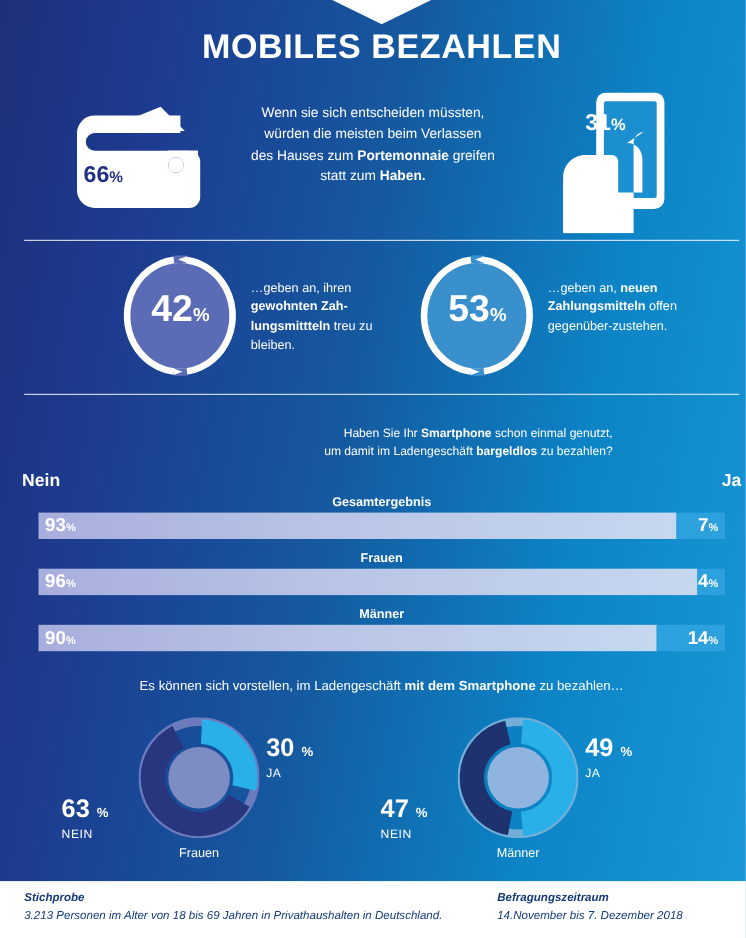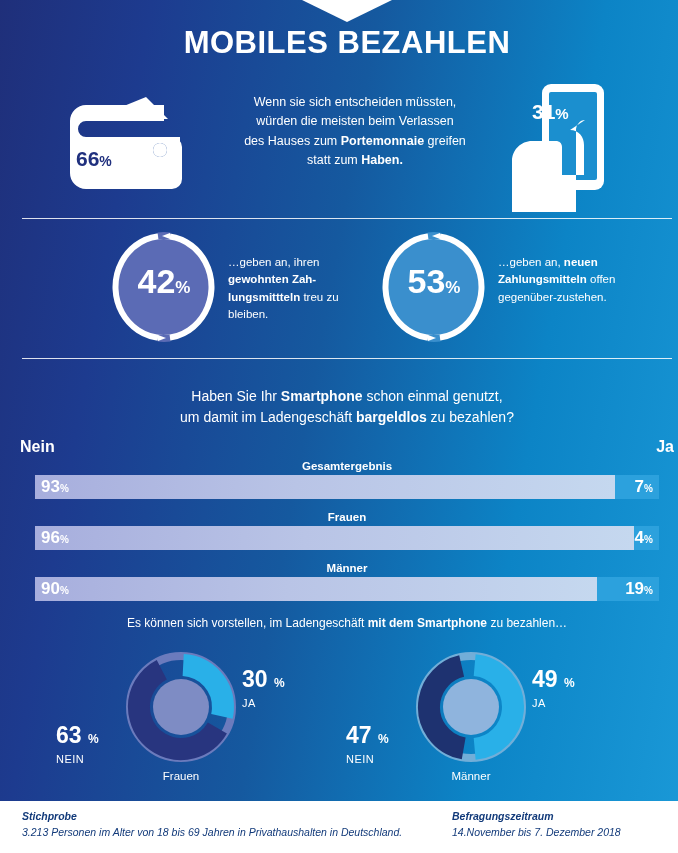--- a/index.html
+++ b/index.html
@@ -34,21 +34,21 @@
   }
   
   .sec1{position:absolute;top:80px;left:0;right:0;height:128px;}
   .wallet{position:absolute;left:62px;top:13px;width:126px;height:100px;}
   .wallet .pct{
     position:absolute;left:14px;top:54px;
     color:#20307e;font-size:21px;font-weight:bold;
   }
   .wallet .pct .unit{font-size:14px;font-weight:bold;}
   .intro-text{
-    position:absolute;left:212px;top:13px;width:286px;
+    position:absolute;left:196px;top:13px;width:286px;
     text-align:center;color:#ffffff;font-size:12.5px;line-height:1.55;
   }
   .intro-text b{font-weight:bold;}
   .phone-hand{position:absolute;left:498px;top:4px;width:124px;height:124px;}
   .phone-hand .pct{
     position:absolute;left:34px;top:16px;
     color:#ffffff;font-size:21px;font-weight:bold;
   }
   .phone-hand .pct .unit{font-size:15px;font-weight:bold;}
   
@@ -72,21 +72,21 @@
   }
   .ring .val .unit{font-size:17px;font-weight:bold;}
   .ringgroup .desc{
     position:absolute;left:120px;top:26px;width:152px;
     color:#ffffff;font-size:11.5px;line-height:1.5;
   }
   .ringgroup .desc b{font-weight:bold;}
   
   .sec3{position:absolute;top:386px;left:0;right:0;}
   .q-text{
-    text-align:center;color:#ffffff;font-size:14px;line-height:1.5;
+    text-align:right;color:#ffffff;font-size:11px;line-height:1.5;
     margin:0 auto;width:420px;
   }
   .q-text b{font-weight:bold;}
   .bar-head{position:relative;height:20px;margin-top:10px;}
   .bar-head .nein{
     position:absolute;left:20px;top:0;color:#ffffff;font-size:16px;font-weight:bold;
   }
   .bar-head .ja{
     position:absolute;right:20px;top:0;color:#ffffff;font-size:16px;font-weight:bold;
   }
@@ -281,21 +281,21 @@
     </div>
     <div class="bar-gap"></div>
 
     <div class="bar-block">
       <div class="bar-cat">Männer</div>
       <div class="bar-row">
         <div class="bar-left" style="width:90%">
           <span class="lbl"><span>90</span><span class="unit">%</span></span>
         </div>
         <div class="bar-right" style="width:10%">
-          <span class="lbl"><span>19</span><span class="unit">%</span></span>
+          <span class="lbl"><span>14</span><span class="unit">%</span></span>
         </div>
       </div>
     </div>
   </div>
 
   <div class="sec4">
     <div class="s4-text"><span>Es können sich vorstellen, im Ladengeschäft </span><b>mit dem Smartphone</b><span> zu bezahlen…</span></div>
 
     <div class="donuts">
 

